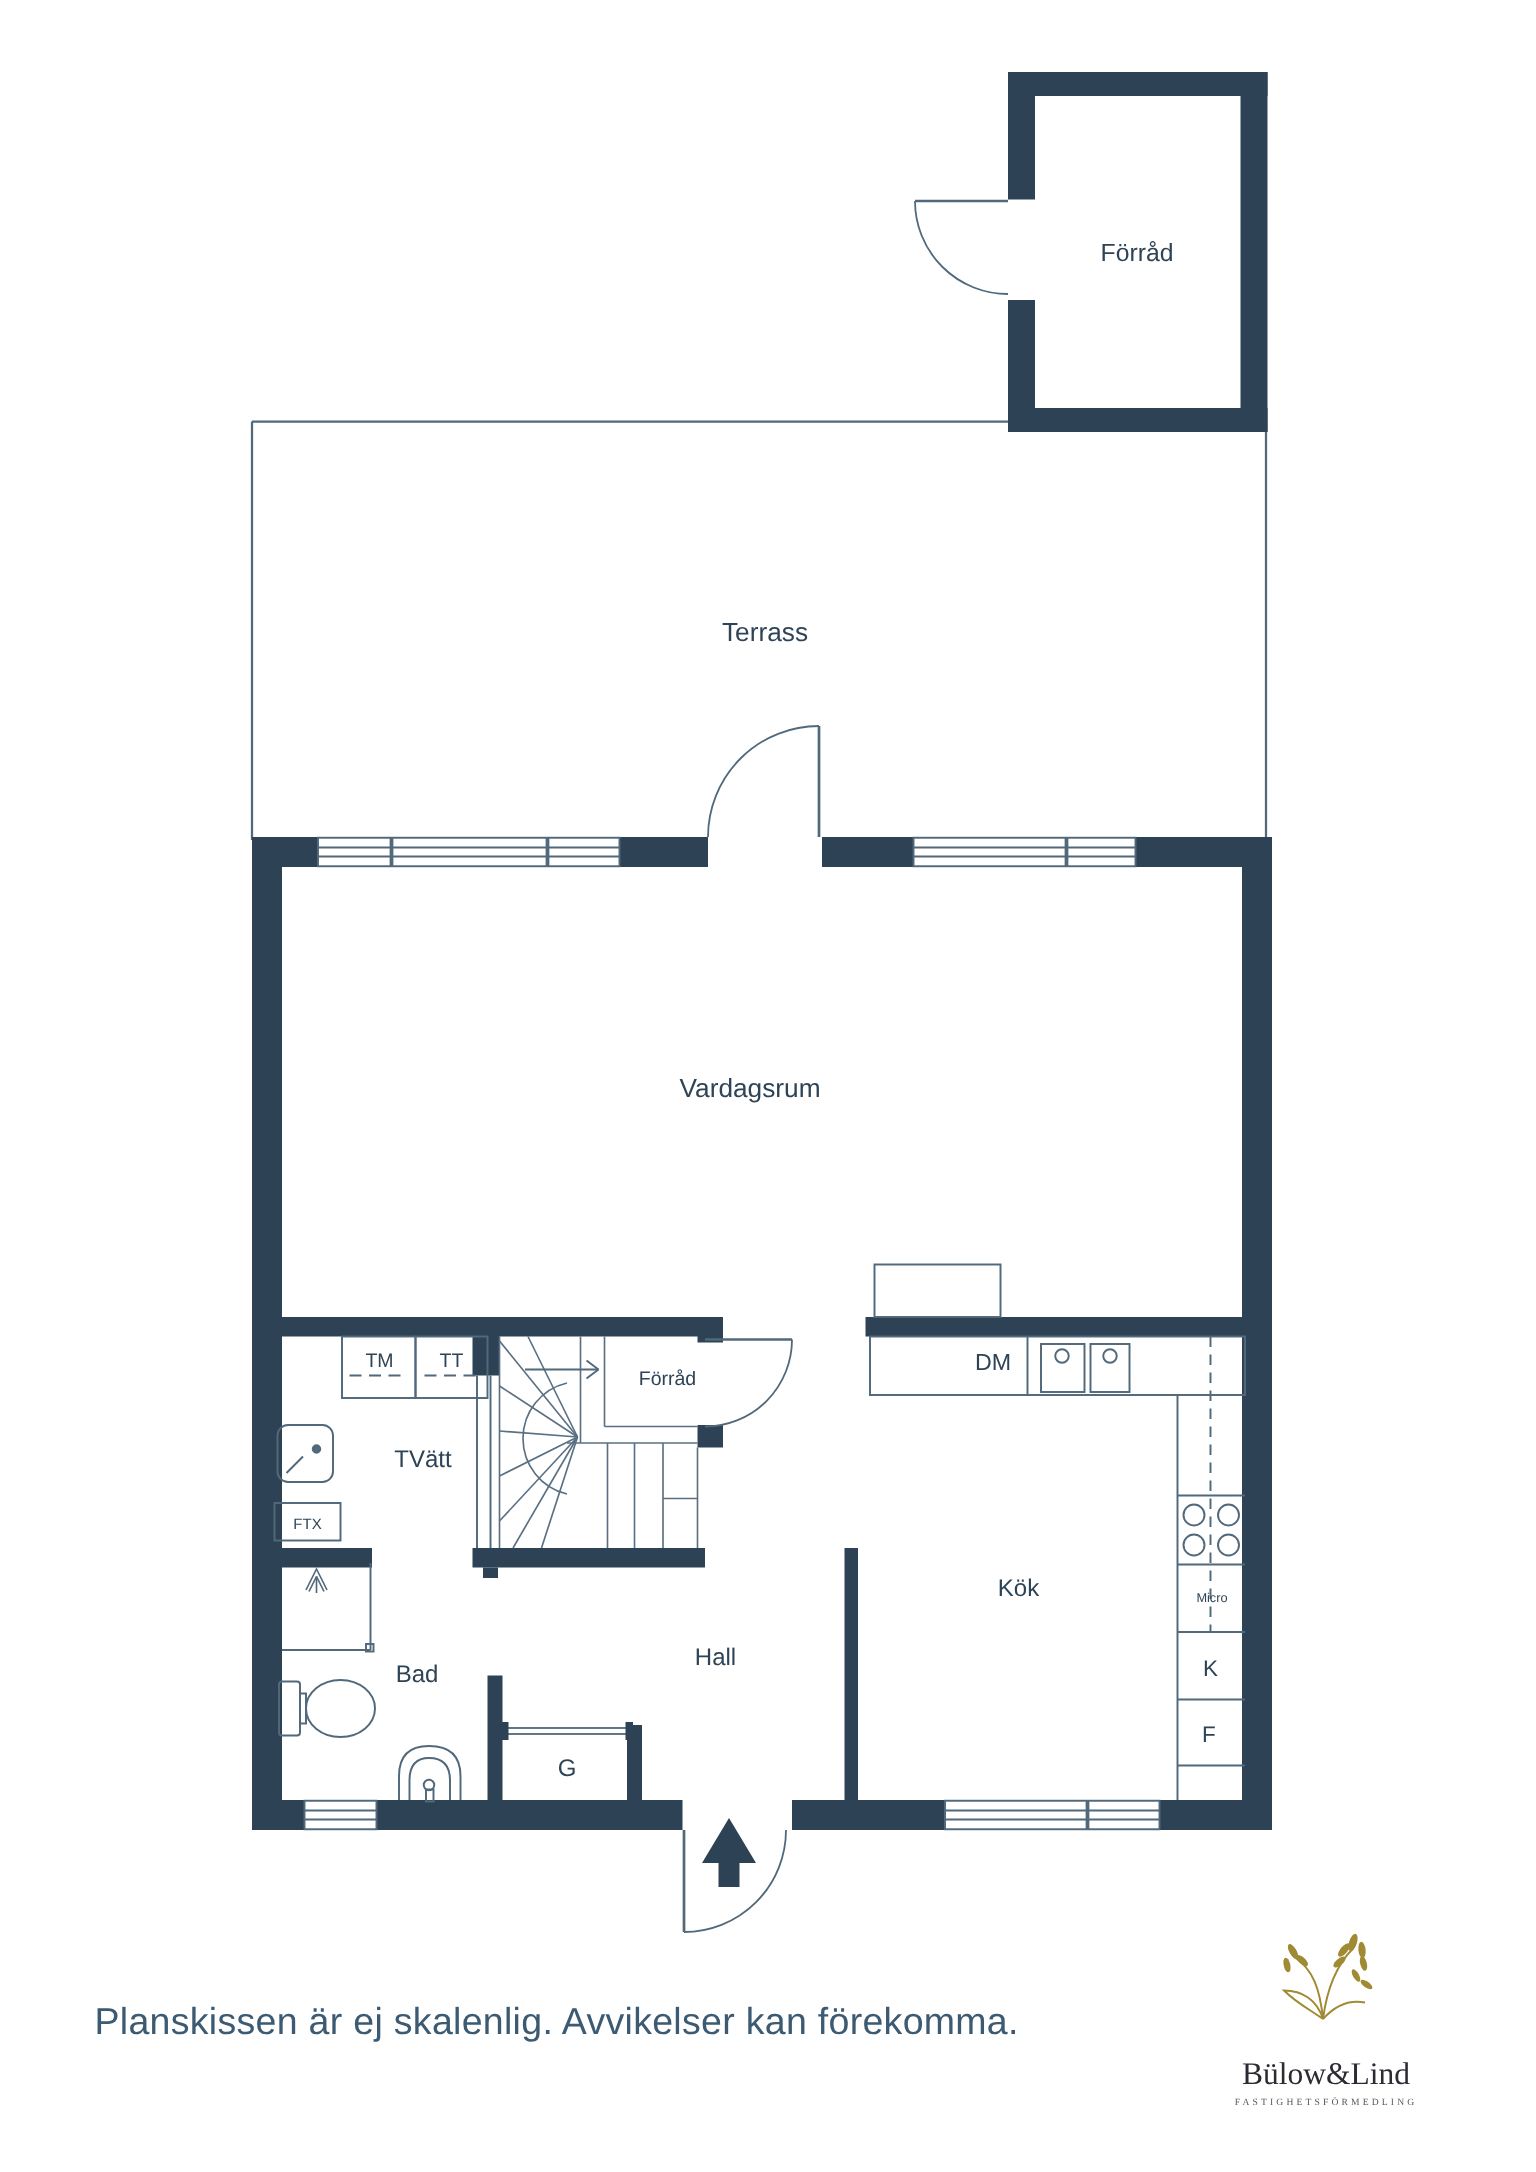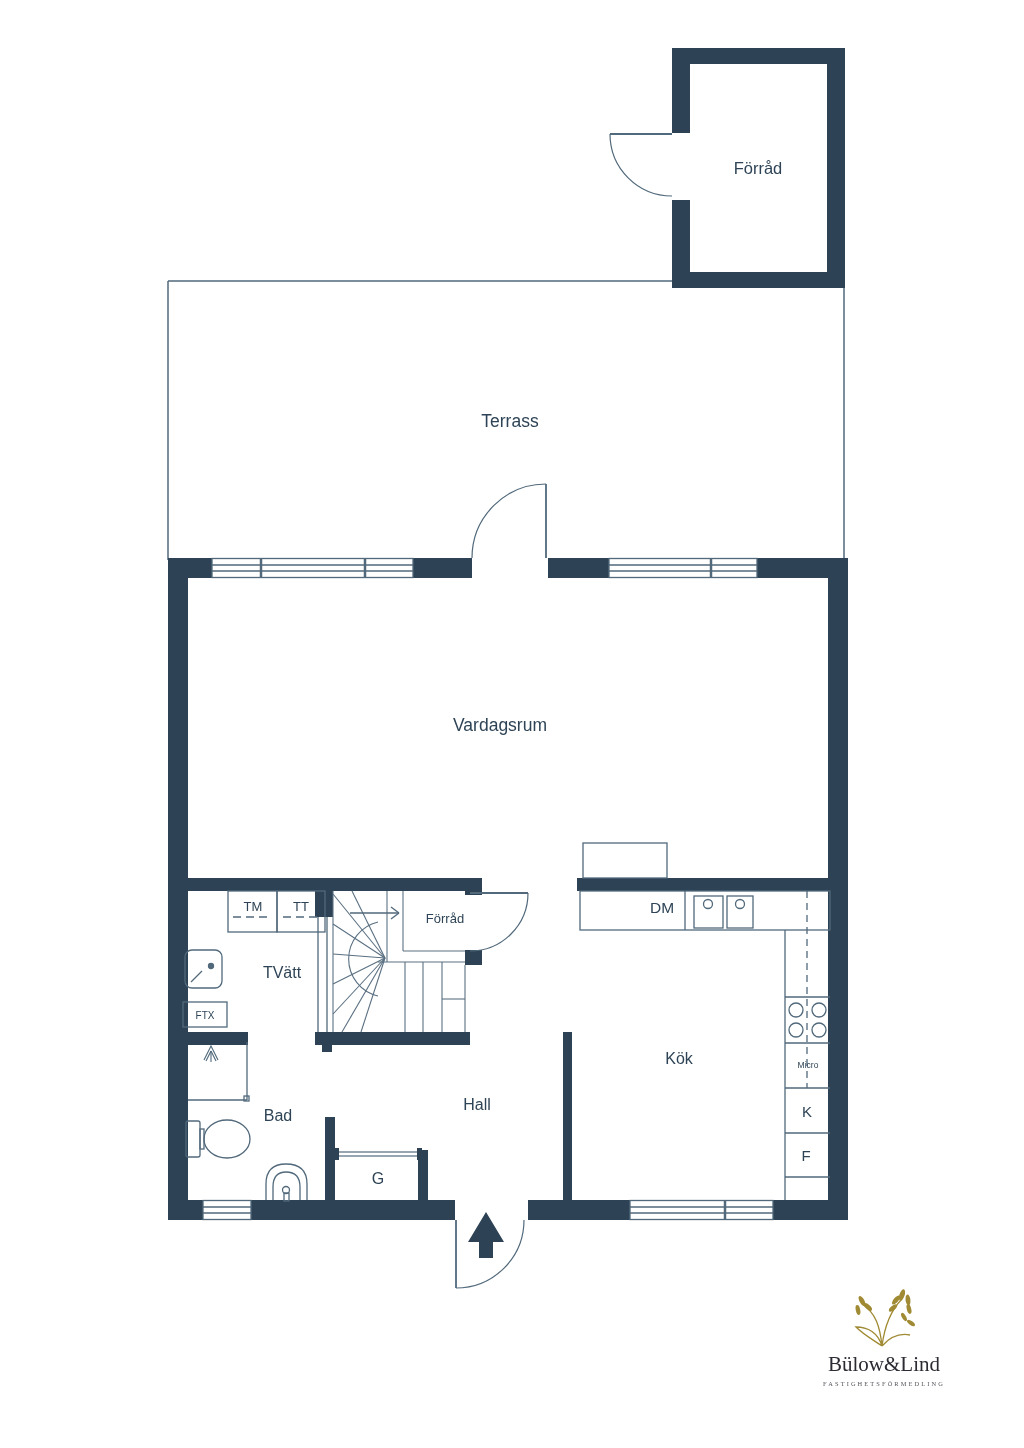--- a/index.html
+++ b/index.html
@@ -3,21 +3,21 @@
 <meta charset="utf-8">
 <style>
   html,body{margin:0;padding:0;background:#ffffff;}
   .canvas{position:relative;width:1024px;height:1448px;background:#ffffff;overflow:hidden;
           font-family:"Liberation Sans",sans-serif;}
   .plan-svg{position:absolute;left:0;top:0;}
   .room-label{fill:#2e4456;font-family:"Liberation Sans",sans-serif;}
   .disclaimer{position:absolute;left:63px;top:1334px;font-size:25px;color:#3c5a72;
               letter-spacing:0.2px;}
   .logo{position:absolute;left:818px;top:1283px;width:132px;text-align:center;}
-  .logo-name{font-family:"Liberation Serif",serif;font-size:21px;color:#2b2b33;margin-top:1px;}
+  .logo-name{font-family:"Liberation Serif",serif;font-size:21px;color:#2b2b33;margin-top:18px;}
   .logo-tagline{font-family:"Liberation Serif",serif;font-size:6.4px;letter-spacing:2.1px;
                 color:#55555c;margin-top:3px;white-space:nowrap;}
 </style>
 </head>
 <body>
 
 <div class="canvas">
 
 <svg class="plan-svg" width="1024" height="1448" viewBox="0 0 1024 1448">
 
@@ -223,20 +223,21 @@
     <text class="room-label" x="253" y="911" font-size="13">TM</text>
     <text class="room-label" x="301" y="911" font-size="13">TT</text>
     <text class="room-label" x="205" y="1019" font-size="10">FTX</text>
     <text class="room-label" x="662" y="913" font-size="15.5">DM</text>
     <text class="room-label" x="808" y="1068" font-size="8.5">Micro</text>
     <text class="room-label" x="807" y="1117" font-size="15">K</text>
     <text class="room-label" x="806" y="1161" font-size="15">F</text>
   </g>
 </svg>
 
+<div class="disclaimer">Planskissen är ej skalenlig. Avvikelser kan förekomma.</div>
 
 <div class="logo">
   <svg width="132" height="64" viewBox="0 0 132 64">
     <g stroke="#a08a33" stroke-width="1.3" fill="none">
       <path d="M64,63 C62,44 58,30 44,21"></path>
       <path d="M64,63 C67,40 74,26 84,16"></path>
       <path d="M64,63 C60,50 50,44 38,44 C46,52 54,56 64,63"></path>
       <path d="M64,63 C72,54 82,50 92,52"></path>
     </g>
     <g fill="#a08a33">

